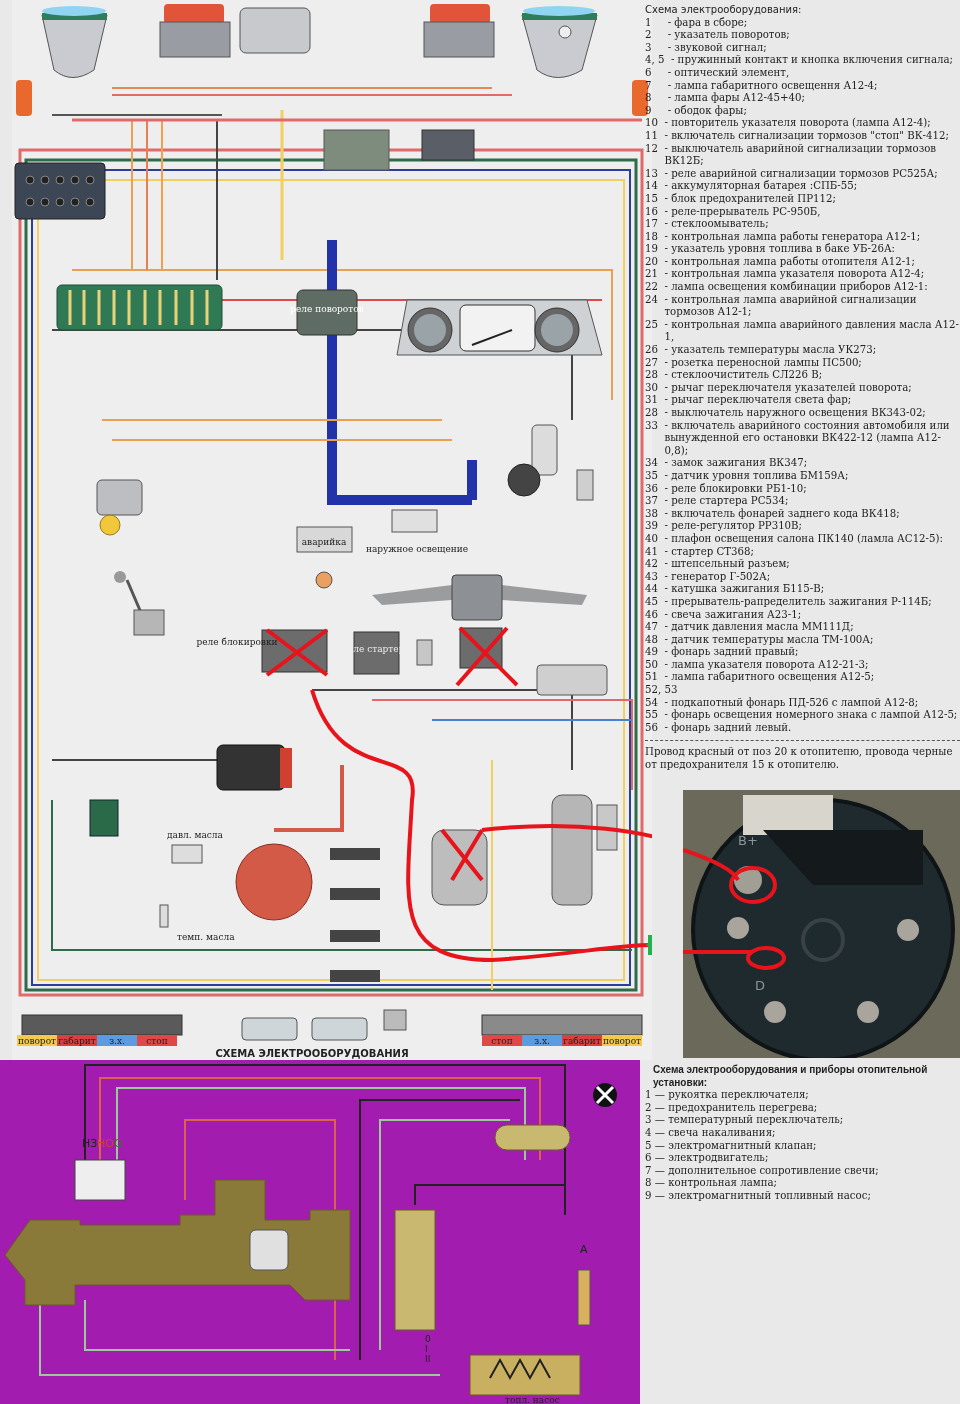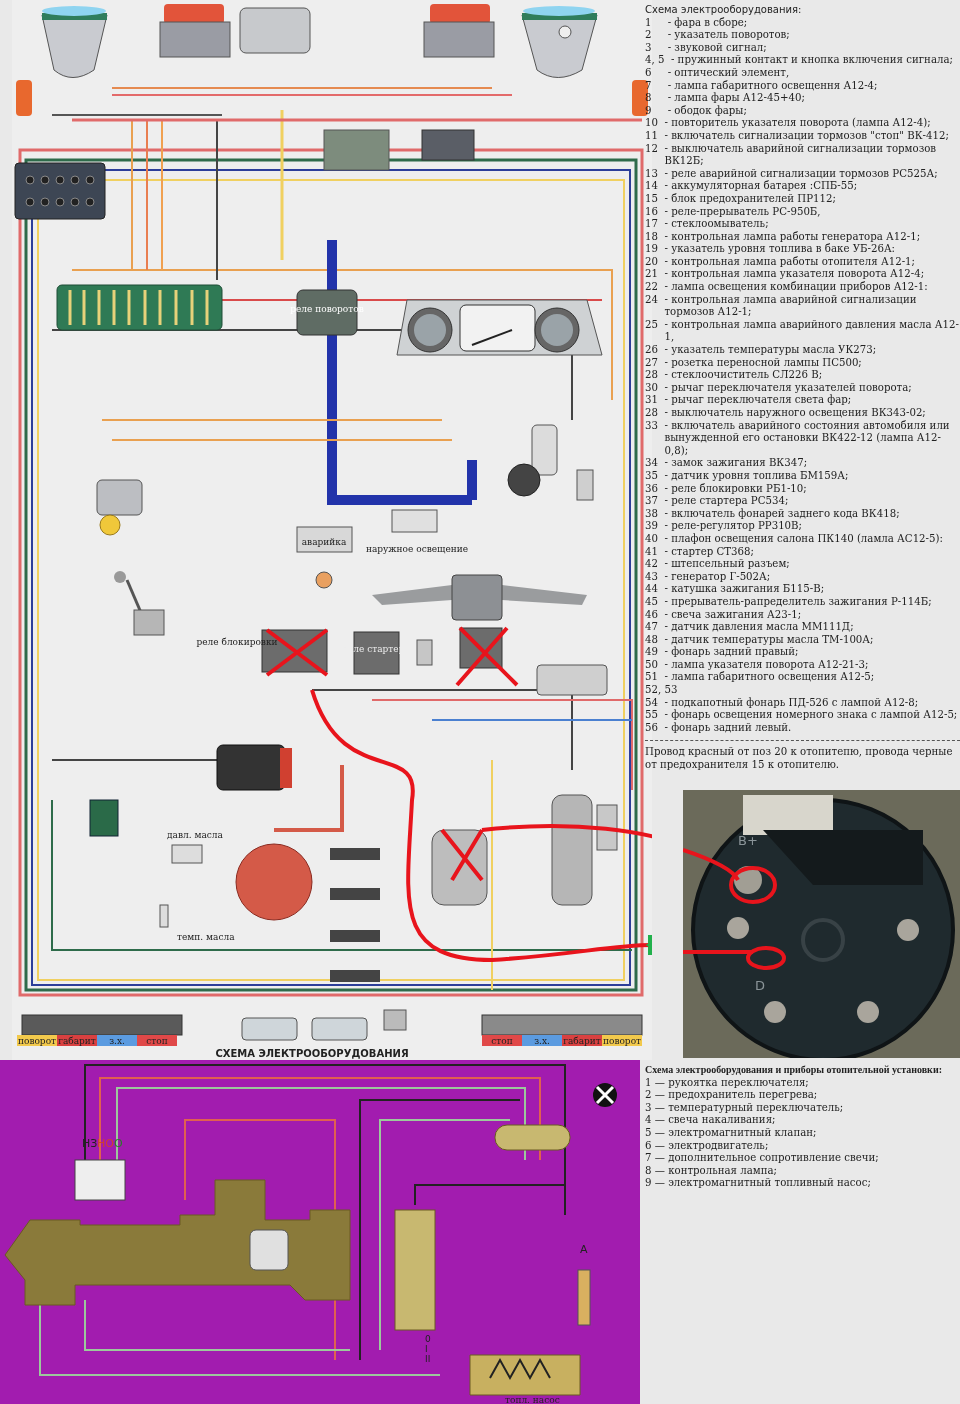--- a/index.html
+++ b/index.html
@@ -9,21 +9,21 @@
   #diagram-heater{left:0;top:1060px;width:640px;height:344px;background:#a21caf;}
   #legend-main{left:645px;top:4px;width:315px;font-size:10.2px;line-height:12.6px;color:#222;}
   #legend-main .title{font-weight:normal;font-family:"DejaVu Sans",sans-serif;font-size:10px;}
   .li{display:flex;}
   .li .n{white-space:pre;flex:0 0 auto;}
   .li .t{flex:1 1 auto;}
   .sep{border-top:1px dashed #555;margin:6px 0 4px 0;}
   #note{font-size:10.2px;line-height:13px;}
   #photo{left:683px;top:790px;width:277px;height:268px;}
   #legend-heater{left:645px;top:1064px;width:315px;font-size:10.2px;line-height:12.6px;color:#222;}
-  #legend-heater .title{font-weight:bold;font-family:Liberation Serif, serif;font-size:10px;}
+  #legend-heater .title{font-weight:bold;font-family:Liberation Sans, sans-serif;font-size:10px;margin-left:8px;}
   svg text{font-family:"DejaVu Sans",sans-serif;}
   .lblserif{font-family:"DejaVu Serif",serif;font-size:9px;fill:#222;}
   .bar-text{font-family:"DejaVu Serif",serif;font-size:9px;fill:#222;}
 </style>
 </head>
 <body>
 
 <div class="panel" id="diagram-main">
 <svg width="640" height="1060" viewBox="0 0 640 1060">
 

